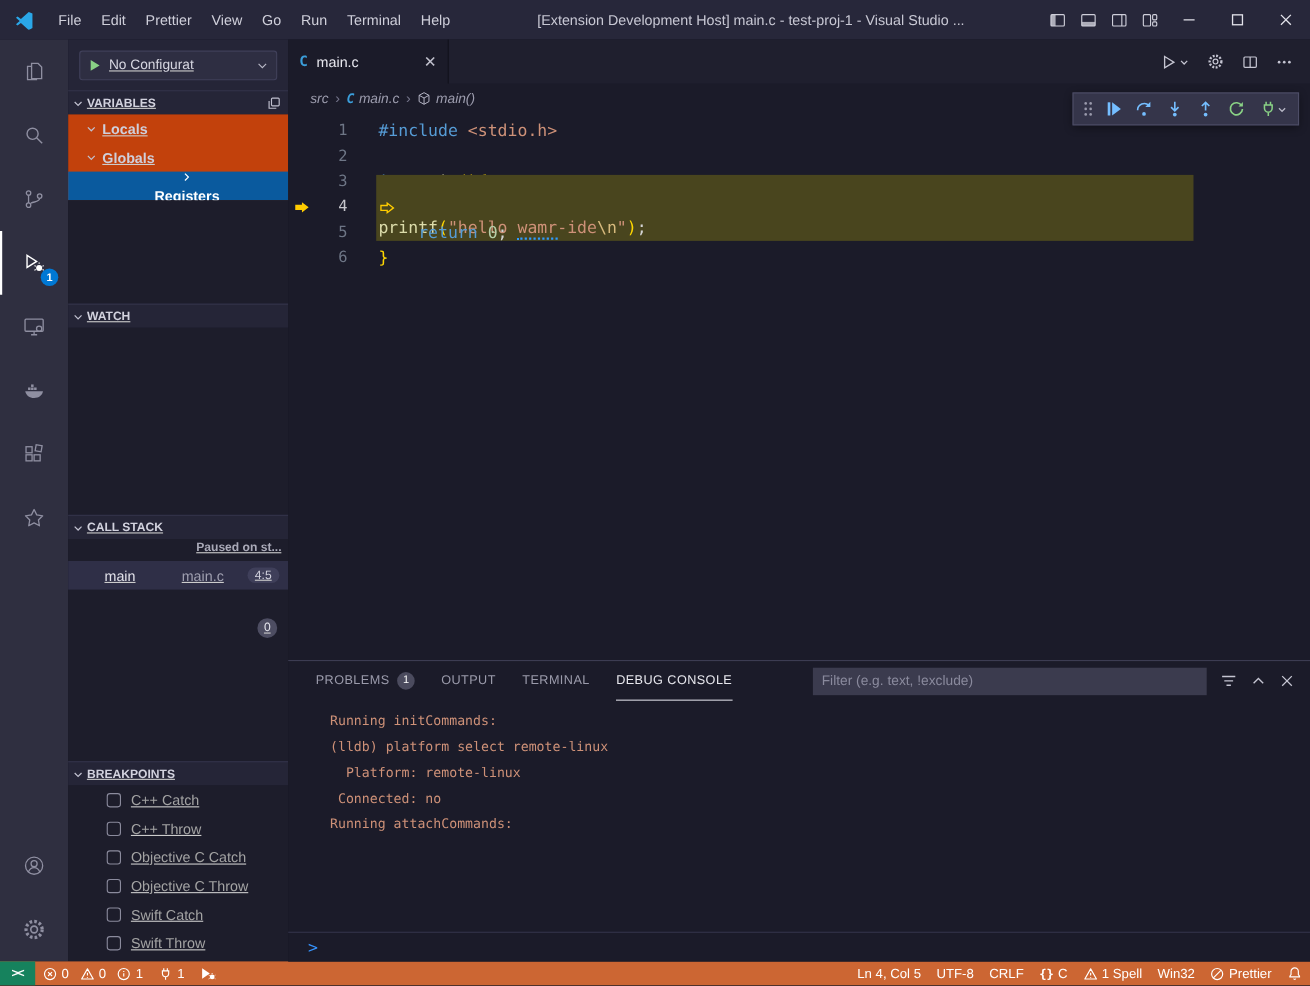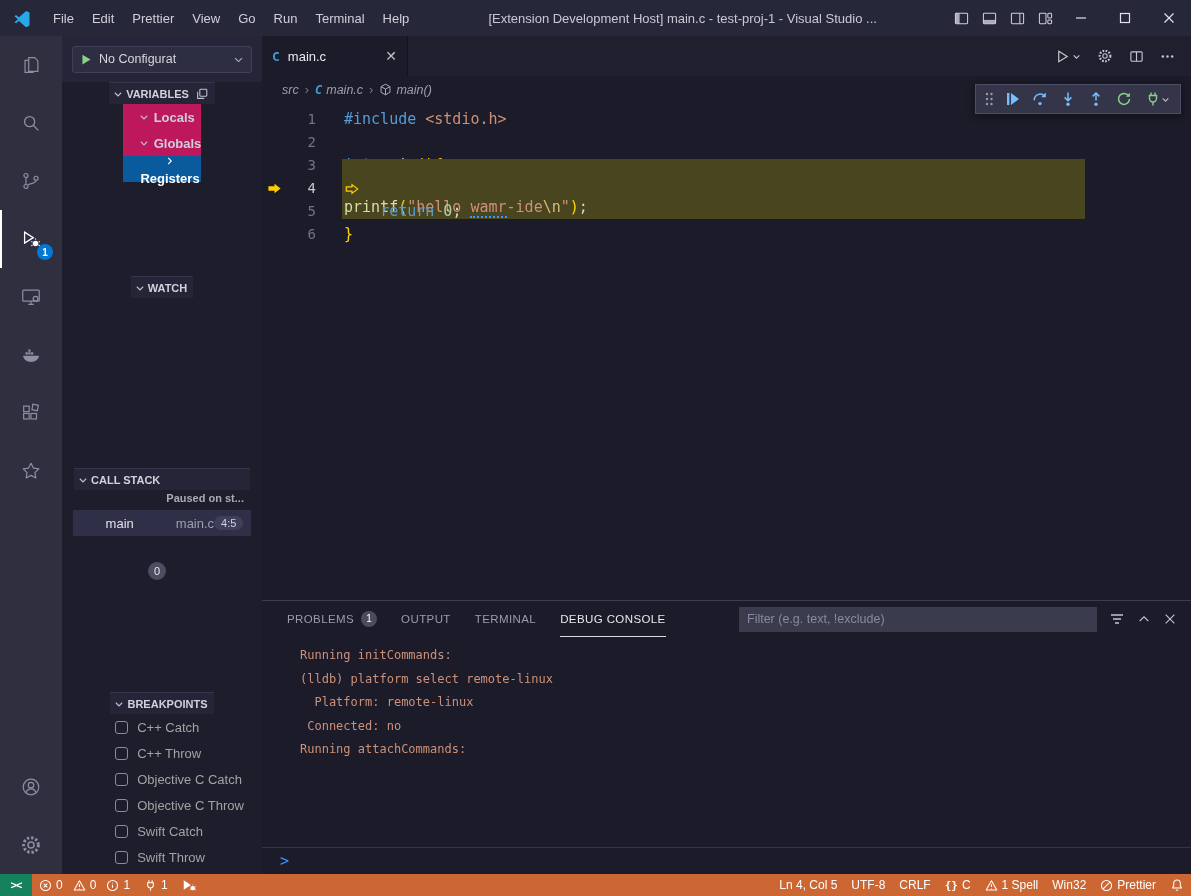--- a/index.html
+++ b/index.html
@@ -21,30 +21,30 @@
   .main { flex:1; display:flex; min-height:0; }
 
   
   .activitybar { width:62px; background:#2f2f40; display:flex; flex-direction:column; flex:none; }
   .ab-item { width:62px; height:58px; position:relative; display:flex; align-items:center; justify-content:center; color:#8f8fa1; }
   .ab-item.active { color:#ffffff; box-shadow:inset 2px 0 0 #ffffff; }
   .ab-bottom { margin-top:auto; }
   .ab-badge { position:absolute; right:9px; bottom:8px; min-width:16px; height:16px; border-radius:8px; background:#0078d4; color:#fff; font-size:10px; display:flex; align-items:center; justify-content:center; font-weight:700; }
 
   
-  .sidebar { width:200px; background:#1d1d2b; display:flex; flex-direction:column; flex:none; font-size:13px; }
+  .sidebar { width:200px; background:#1d1d2b; display:flex; flex-direction:column; flex:none; font-size:13px;text-decoration:underline; }
   .config-row { height:46px; background:#252537; display:flex; align-items:center; padding:0 10px; flex:none; }
   .config-dropdown { width:100%; height:27px; background:#2e2e42; border:1px solid #40405a; border-radius:3px; display:flex; align-items:center; gap:6px; padding:0 7px; }
   .config-label { flex:1; color:#d6d6e0; font-size:12.5px; white-space:nowrap; overflow:hidden; }
-  .section { display:flex; flex-direction:column; min-height:0;align-items:center; }
+  .section { display:flex; flex-direction:column; min-height:0; }
   .sec-header { height:22px; background:#252537; border-top:1px solid #34344a; display:flex; align-items:center; gap:3px; padding:0 6px 0 4px; font-size:11px; font-weight:700; color:#d2d2de; flex:none; }
   .sec-header .grow { flex:1; }
   .sec-state { font-weight:600; color:#aaaab8; font-size:11px; white-space:nowrap; overflow:hidden;margin-top:36px; }
   .sec-body { flex:1; background:#1d1d2b; min-height:0; }
-  .tree-rows { background:#be185d; }
+  .tree-rows { background:#c2410c; }
   .tree-row { height:26px; display:flex; align-items:center; gap:5px; padding-left:16px; color:#cfcfdb; font-weight:600; }
   .tree-row.selected { background:#0a5a9e; color:#ffffff;flex-direction:column; }
   .cs-row { height:26px; background:#2f2f47; display:flex; align-items:center; }
   .cs-name { margin-left:33px; color:#e2e2ea; }
   .cs-file { margin-left:42px; color:#9f9fb0; }
   .cs-badge { margin-left:auto; margin-right:8px; background:#3f3f5a; color:#d2d2de; border-radius:9px; font-size:11px; padding:1px 7px; }
   .cs-zero { display:flex; justify-content:flex-end; padding:6px 10px 0 0; }
   .zero-badge { width:18px; height:18px; border-radius:9px; background:#4d4d62; color:#e6e6ee; font-size:11px; display:flex; align-items:center; justify-content:center; }
   .bp-row { height:26px; display:flex; align-items:center; gap:9px; padding-left:35px; color:#a3a3a3; }
   .bp-check { width:13px; height:13px; border:1px solid #8b8b9d; border-radius:3px; background:transparent; flex:none; }

